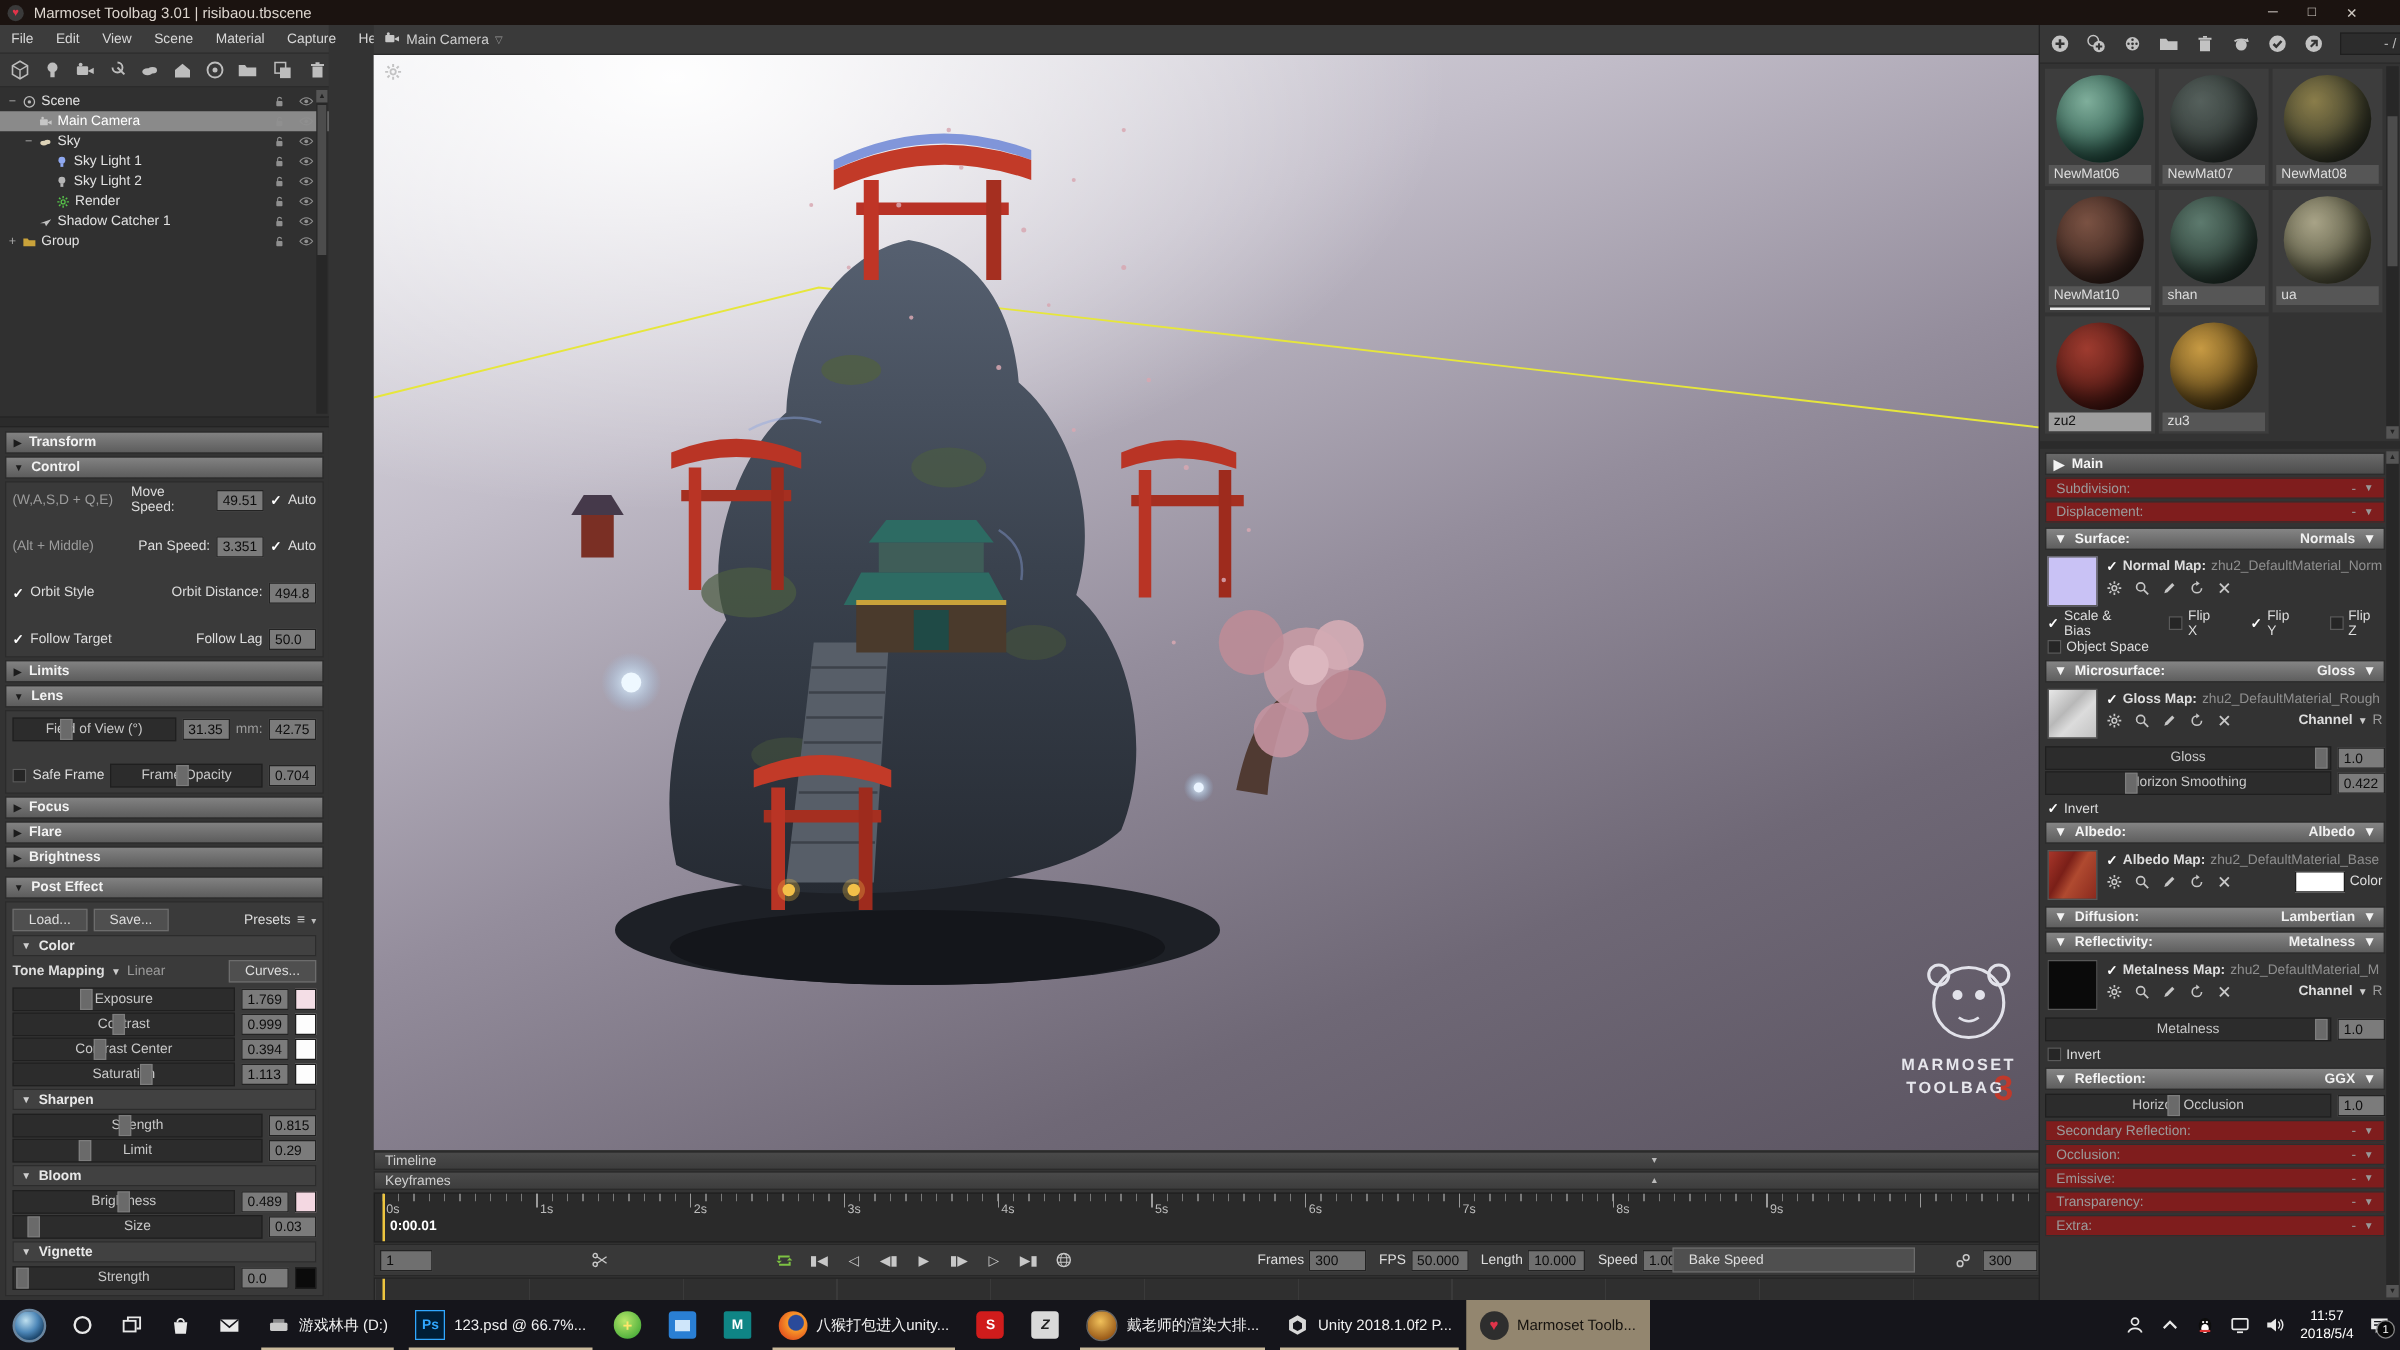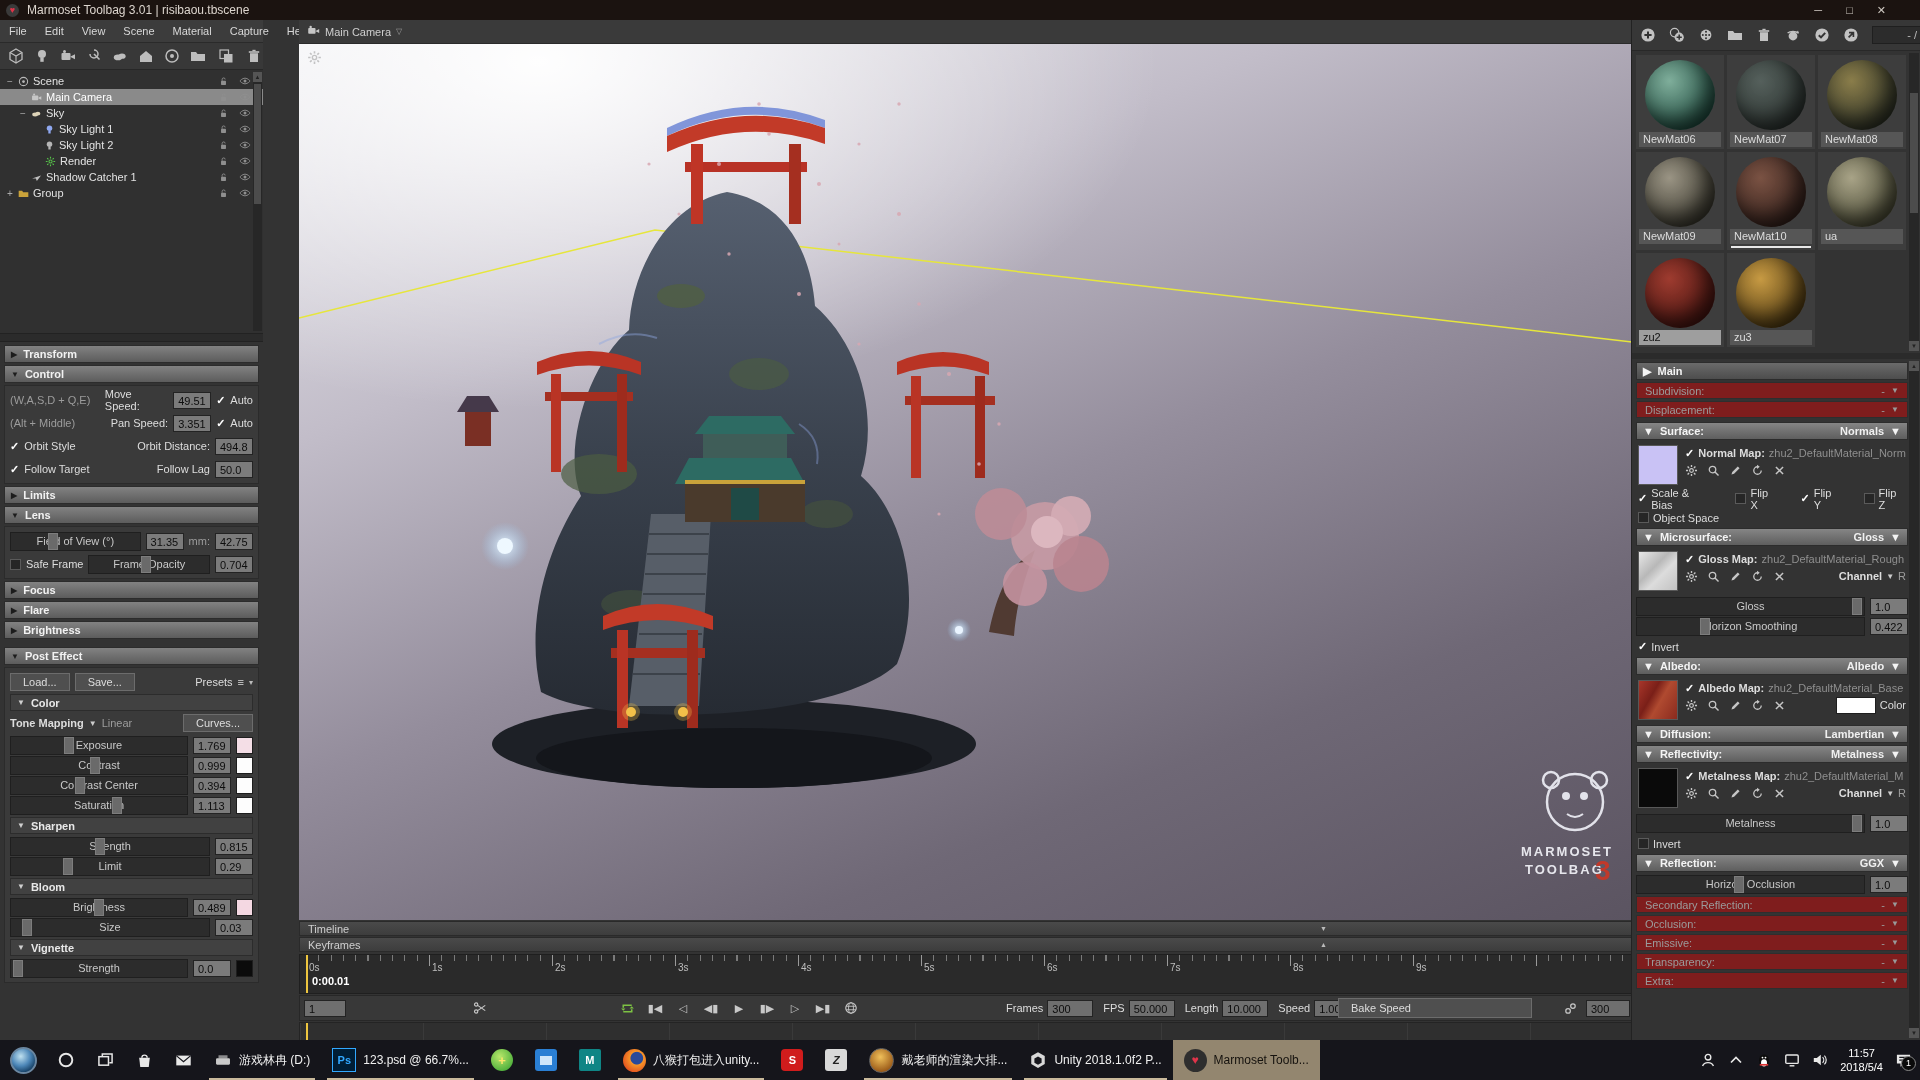--- a/index.html
+++ b/index.html
@@ -28,21 +28,21 @@
   #tree-scroll{position:absolute;top:2px;right:1px;width:9px;bottom:2px;background:#272727;}
   #tree-scroll .thumb{position:absolute;top:12px;left:1px;right:1px;height:120px;background:#4c4c4c;}
   #tree-scroll .arr{position:absolute;top:0;left:0;right:0;height:10px;background:#555;color:#222;font-size:6px;text-align:center;line-height:10px;}
   #lp-divider{height:7px;background:#2b2b2b;border-top:1px solid #222;border-bottom:1px solid #222;}
   #left-props{flex:1;padding:3px 4px;display:flex;flex-direction:column;gap:2px;overflow:hidden;background:#333;}
   .sec{height:16px;min-height:16px;background:linear-gradient(#828282,#5c5c5c);border:1px solid #2c2c2c;
        display:flex;align-items:center;gap:6px;padding:0 6px;font-weight:bold;color:#f2f2f2;}
   .sec .tri{color:#1c1c1c;font-size:8px;}
   .subsec{height:15px;min-height:15px;background:#414141;border:1px solid #2c2c2c;display:flex;align-items:center;gap:6px;padding:0 6px;color:#e8e8e8;font-weight:bold;}
   .subsec .tri{color:#cfcfcf;font-size:8px;}
-  .grp{background:#3a3a3a;border:1px solid #2b2b2b;padding:4px 5px;display:flex;flex-direction:column;gap:3px;}
+  .grp{background:#3a3a3a;border:1px solid #2b2b2b;padding:4px 5px;display:flex;flex-direction:column;gap:17px;}
   .crow{display:flex;align-items:center;gap:5px;height:20px;min-height:20px;}
   .slider{position:relative;flex:1;height:17px;background:#2c2c2c;border:1px solid #1f1f1f;display:flex;align-items:center;justify-content:center;color:#c9c9c9;overflow:hidden;}
   .handle{position:absolute;top:0;bottom:0;width:8px;background:#6a6a6a;border:1px solid #7d7d7d;transform:translateX(-50%);}
   .val{min-width:38px;height:17px;line-height:17px;background:#7b7b7b;color:#0d0d0d;border:1px solid #232323;padding:0 4px;box-sizing:border-box;}
   .swatch{width:17px;height:17px;border:1px solid #1e1e1e;box-sizing:border-box;}
   .ckm{color:#fff;font-size:11px;font-weight:bold;}
   .ckb{width:9px;height:9px;min-width:9px;background:#262626;border:1px solid #5a5a5a;display:inline-block;}
   .btn{background:#4f4f4f;border:1px solid #6c6c6c;color:#ddd;height:18px;padding:0 12px;font:inherit;}
   .dimtxt{color:#9c9c9c;}
   .spacer{flex:1;}
@@ -904,27 +904,27 @@
         </div>
         <div class="mat-card">
           <div class="msphere" style="background:radial-gradient(circle at 35% 30%,#55605c,#2c3330 78%)"></div>
           <div class="mname">NewMat07</div>
         </div>
         <div class="mat-card">
           <div class="msphere" style="background:radial-gradient(circle at 35% 30%,#8a7d4a,#2e3226 78%)"></div>
           <div class="mname">NewMat08</div>
         </div>
         <div class="mat-card">
-          <div class="msphere" style="background:radial-gradient(circle at 35% 30%,#9a9484,#3a382e 78%)"></div>
-          <div class="mname">NewMat09</div>
-        </div>
-        <div class="mat-card">
           <div class="msphere" style="background:radial-gradient(circle at 35% 30%,#7a5243,#33201b 78%)"></div>
           <div class="mname">NewMat10</div>
           <div class="mcard-under"></div>
+        </div>
+        <div class="mat-card">
+          <div class="msphere" style="background:radial-gradient(circle at 35% 30%,#5d7a6e,#23332c 78%)"></div>
+          <div class="mname">shan</div>
         </div>
         <div class="mat-card">
           <div class="msphere" style="background:radial-gradient(circle at 35% 30%,#a8a387,#4a4a35 78%)"></div>
           <div class="mname">ua</div>
         </div>
         <div class="mat-card">
           <div class="msphere" style="background:radial-gradient(circle at 35% 30%,#9e3b2f,#451410 78%)"></div>
           <div class="mname sel">zu2</div>
         </div>
         <div class="mat-card">

